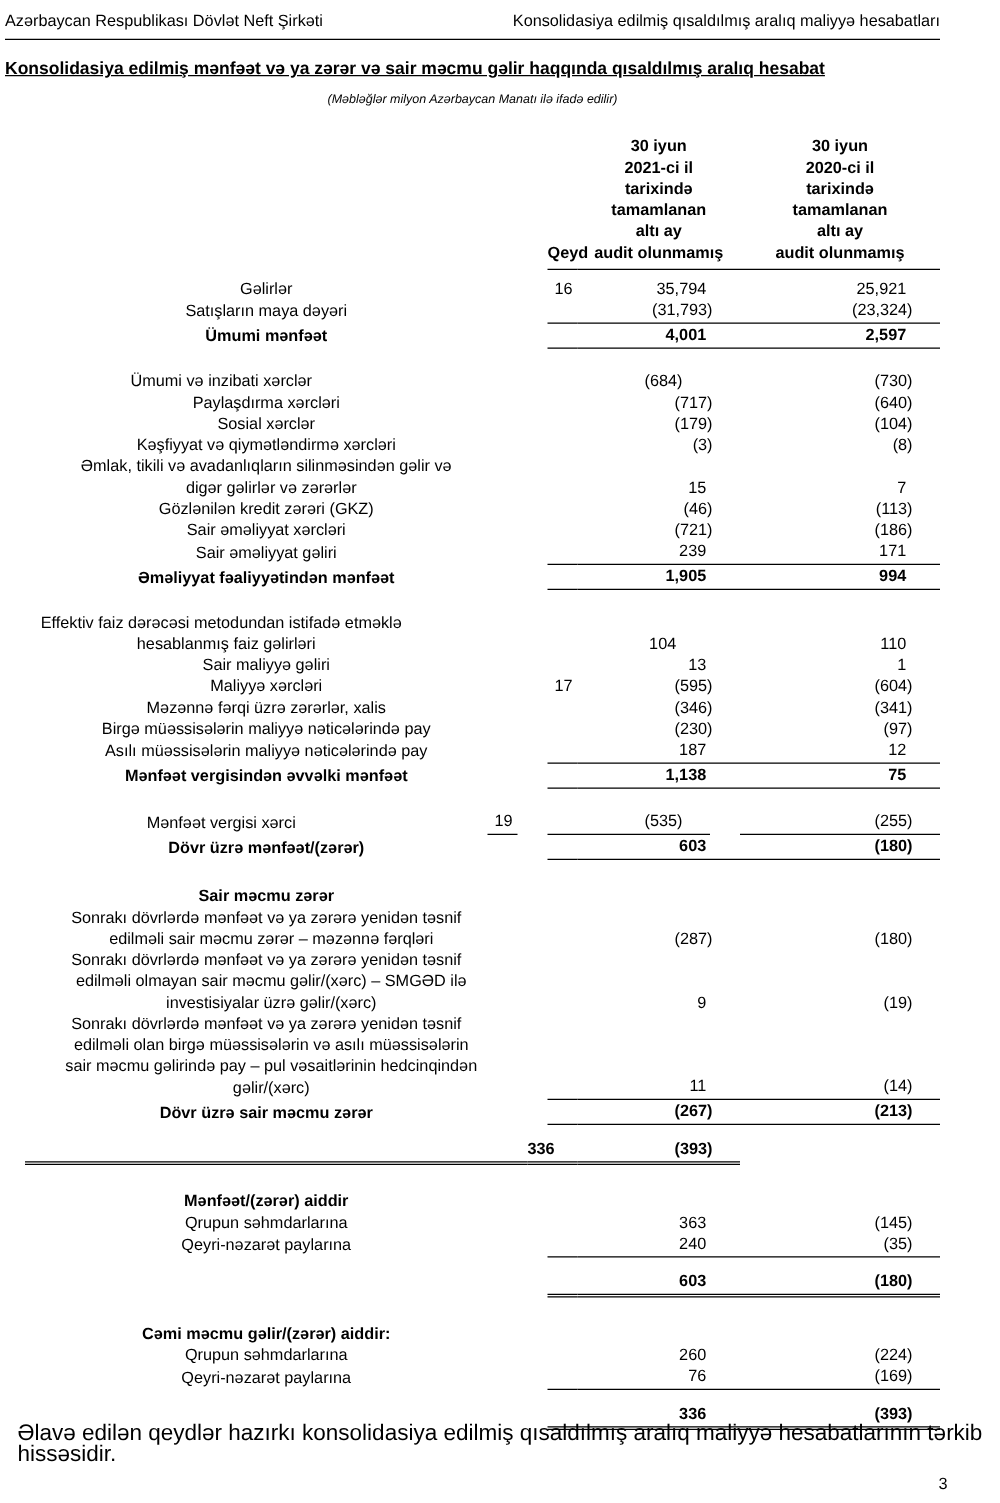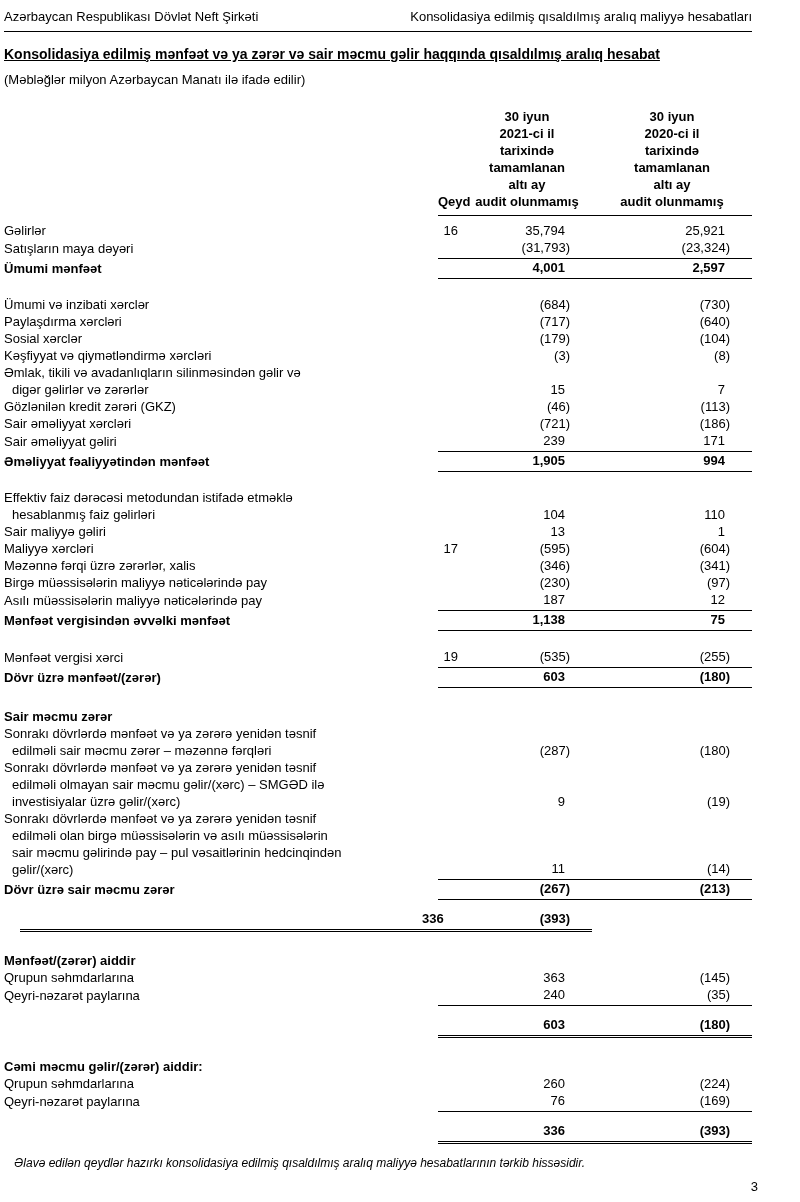--- a/index.html
+++ b/index.html
@@ -17,50 +17,49 @@
   .page { padding: 8px 16px 0 4px; height: 100%; position: relative; }
   .content { width: 748px; }
   .topbar {
     display: flex;
     justify-content: space-between;
     border-bottom: 1px solid #000;
     padding-bottom: 6px;
     line-height: 17px;
   }
   .title { font-weight: bold; font-size: 14px; margin-top: 13px; line-height: 18px; text-decoration: underline; }
-  .subtitle { font-size: 13px; margin-top: 9px; line-height: 16px; }
+  .subtitle { font-style: italic; font-size: 10px; margin-top: 9px; line-height: 16px; text-align: center; }
   .table { margin-top: 20px; }
   .row {
     display: grid;
     grid-template-columns: 1fr 40px 130px 160px;
     align-items: end;
     line-height: 17px;
   }
-  .c-label { white-space: pre-line; padding-left: 8px; text-indent: -8px; }
+  .c-label { white-space: pre-line; padding-left: 8px; text-indent: -8px; text-align: center; }
   .c-qeyd { text-align: right; padding-right: 4px; margin-left: 16px; }
   .c-v { text-align: right; }
   .val { padding-right: 22px; }
   .val.pos { padding-right: 27px; }
   .b { font-weight: bold; }
   .ub > .c-qeyd, .ub > .c-v { border-bottom: 1px solid #000; }
   .dub > .c-qeyd, .dub > .c-v { border-bottom: 3px double #000; }
   .ub > div, .dub > div { padding-bottom: 2px; }
-  .sp1 { margin-top: 17px; }
+  .sp1 { margin-top: 17px; gap: 24px; }
   .sp2 { margin-top: 20px; }
   .sp3 { margin-top: 10px; }
   .header-row { font-weight: bold; margin-bottom: 6px; }
   .hcell { border-bottom: 1px solid #000; padding-bottom: 5px; }
   .hc { text-align: center; white-space: pre-line; }
   .footer {
     position: absolute;
     left: 14px;
     bottom: 30px;
     width: 774px;
-    font-style: italic;
-    font-size: 12px;
+    font-size: 18px;
     line-height: 17px;
   }
   .pagenum { position: absolute; right: 42px; bottom: 8px; }
 </style>
 </head>
 <body>
 
 <div class="page">
   <div class="content">
 

